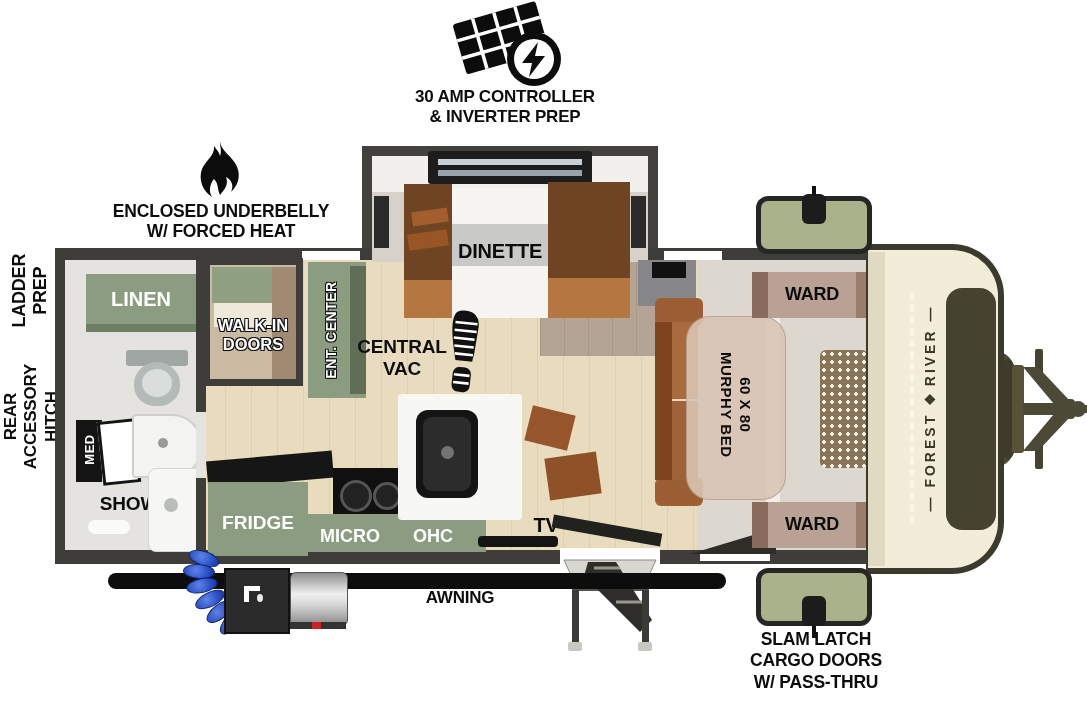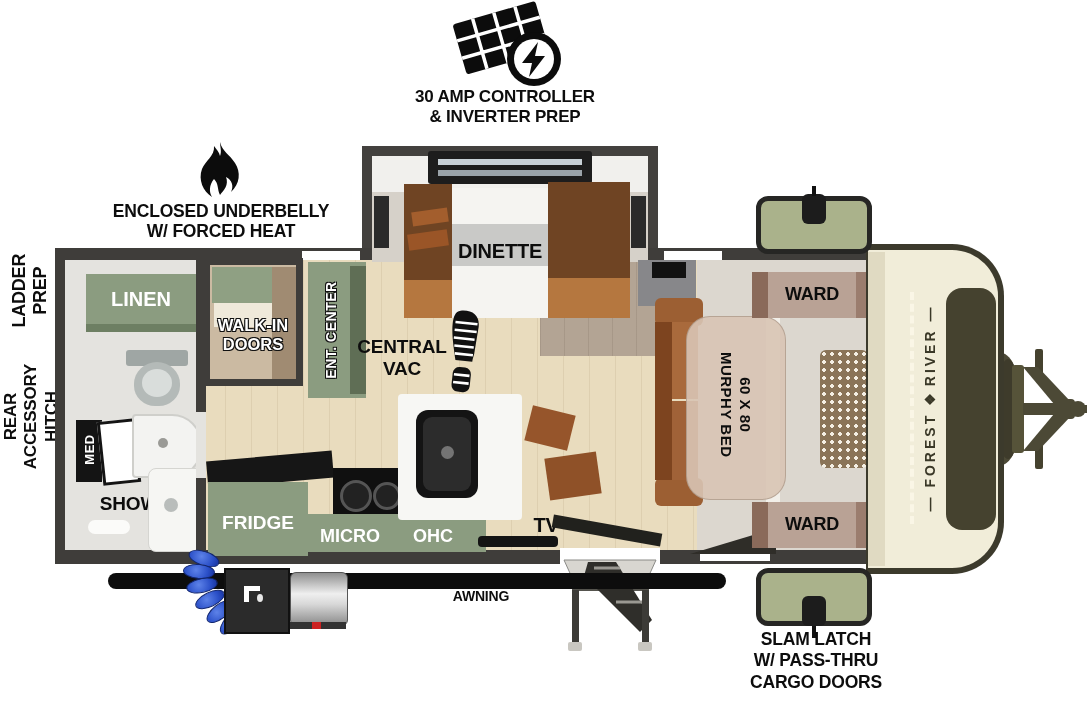--- a/index.html
+++ b/index.html
@@ -231,38 +231,38 @@
   </div>
 
   <div class="abs" style="left:756px;top:196px;width:116px;height:58px;background:#aab28b;border:5px solid #262624;border-radius:12px;box-sizing:border-box;"></div>
   <div class="abs" style="left:802px;top:194px;width:24px;height:30px;background:#1c1c1c;border-radius:6px;"></div>
   <div class="abs" style="left:812px;top:186px;width:4px;height:10px;background:#111;"></div>
   <div class="abs" style="left:756px;top:568px;width:116px;height:58px;background:#aab28b;border:5px solid #262624;border-radius:12px;box-sizing:border-box;"></div>
   <div class="abs" style="left:802px;top:596px;width:24px;height:30px;background:#1c1c1c;border-radius:6px;"></div>
   <div class="abs" style="left:812px;top:626px;width:4px;height:12px;background:#111;"></div>
   <div class="abs t" style="left:727px;top:629px;width:178px;font-size:17.5px;line-height:1.22;">
     <div>SLAM LATCH</div>
+    <div>CARGO DOORS</div>
     <div>W/ PASS-THRU</div>
-    <div>CARGO DOORS</div>
   </div>
 
   <div class="abs" style="left:552px;top:524px;width:110px;height:13px;background:#21211d;transform:rotate(10deg);"></div>
   <svg class="abs" style="left:558px;top:556px;" width="104" height="98" viewBox="0 0 104 98">
     <polygon points="6,4 98,4 88,26 16,26" fill="#d8d6d0" stroke="#8a8a86"></polygon>
     <rect x="14" y="30" width="77" height="5" fill="#55544e"></rect>
     <polygon points="30,6 58,6 94,64 82,76 26,20" fill="#2f2e2a"></polygon>
     <path d="M36 12 L62 12 M46 28 L72 28 M58 46 L84 46" stroke="#9a9892" stroke-width="3"></path>
     <rect x="14" y="34" width="7" height="54" fill="#3c3b37"></rect>
     <rect x="84" y="34" width="7" height="54" fill="#3c3b37"></rect>
     <rect x="10" y="86" width="14" height="9" rx="2" fill="#c9c7c1"></rect>
     <rect x="80" y="86" width="14" height="9" rx="2" fill="#c9c7c1"></rect>
   </svg>
 
   <div class="abs" style="left:108px;top:573px;width:618px;height:16px;background:#0d0d0d;border-radius:8px;"></div>
-  <div class="abs t" style="left:426px;top:588px;width:110px;font-size:14px;">
+  <div class="abs t" style="left:405px;top:588px;width:110px;font-size:17px;">
     <div>AWNING</div>
   </div>
 
   <div class="coil" style="left:188px;top:551px;transform:rotate(18deg);"></div>
   <div class="coil" style="left:183px;top:564px;transform:rotate(4deg);"></div>
   <div class="coil" style="left:186px;top:578px;transform:rotate(-12deg);"></div>
   <div class="coil" style="left:194px;top:592px;transform:rotate(-26deg);"></div>
   <div class="coil" style="left:204px;top:604px;transform:rotate(-38deg);"></div>
   <div class="coil" style="left:216px;top:614px;transform:rotate(-48deg);"></div>
   <div class="abs" style="left:224px;top:568px;width:62px;height:62px;background:#2b2b2b;border:2px solid #111;"></div>

